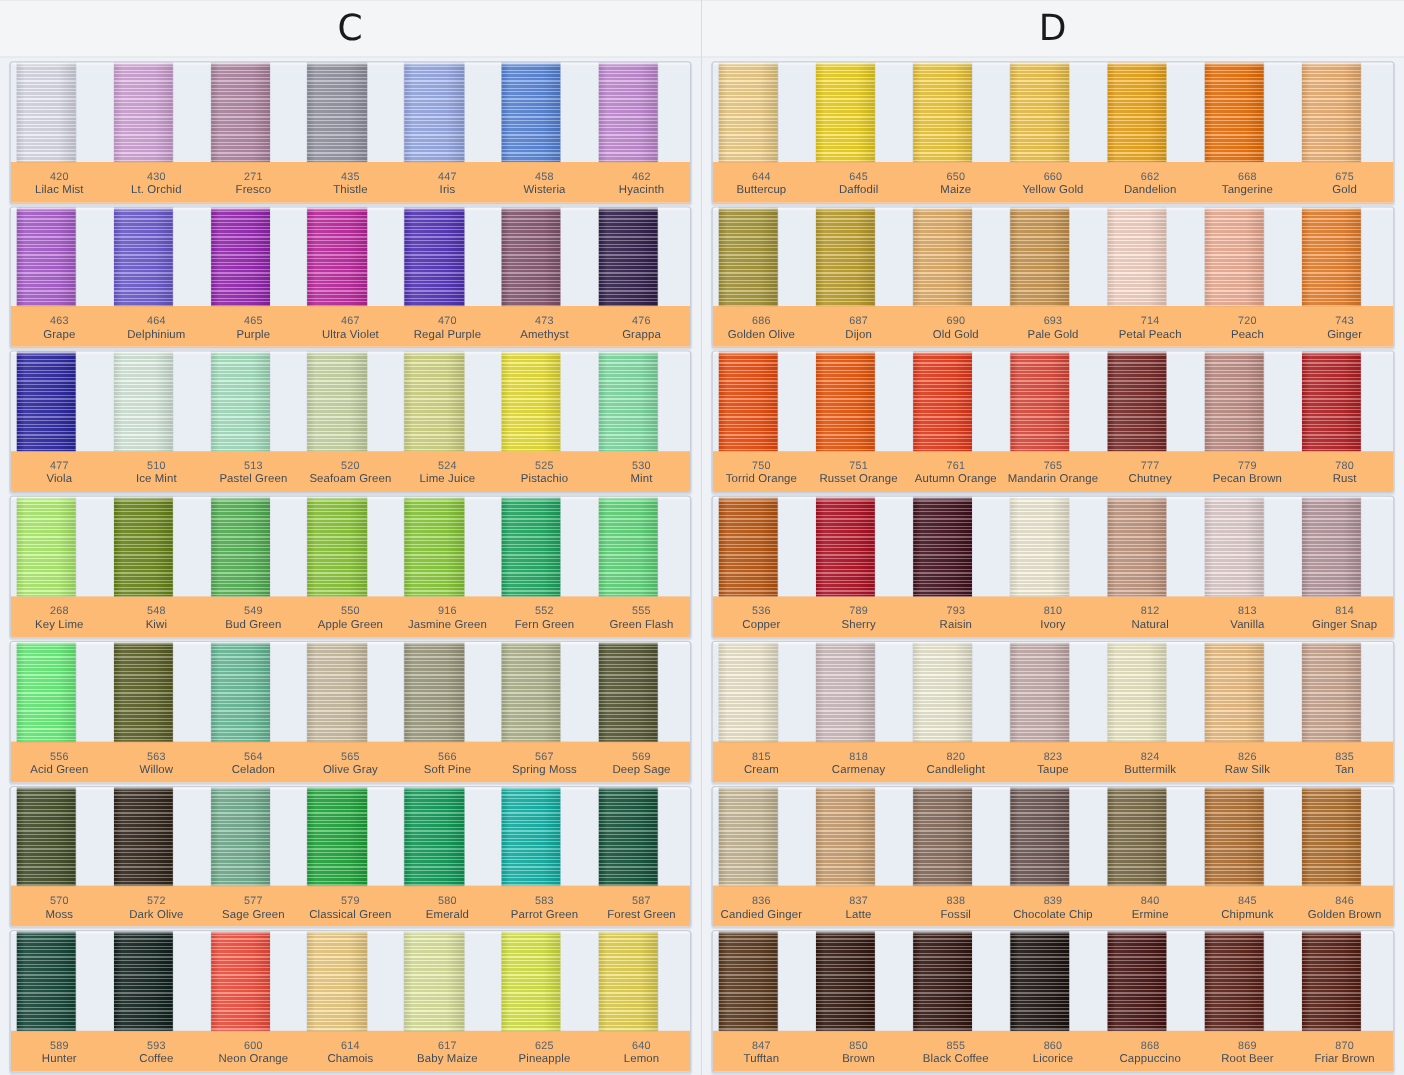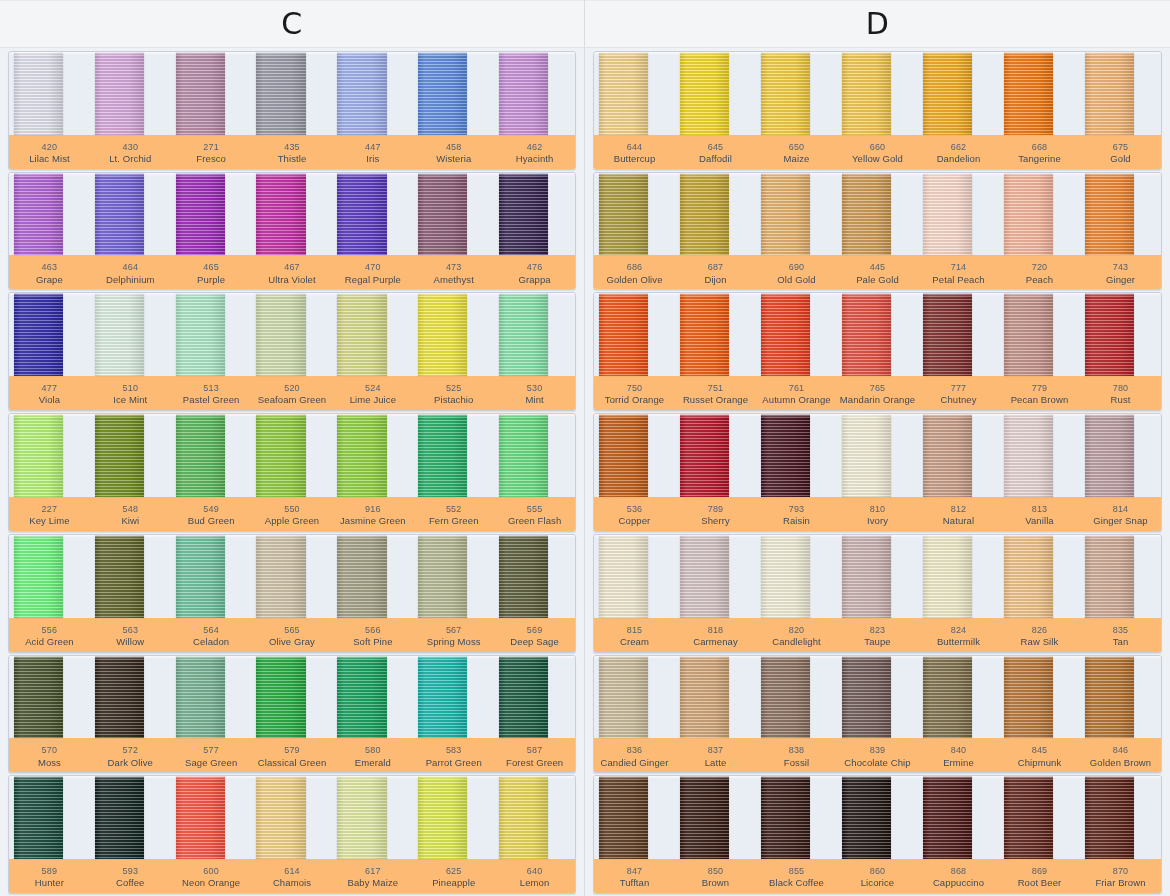--- a/index.html
+++ b/index.html
@@ -365,21 +365,21 @@
             </div>
             <div class="chip-cell">
               <div class="chip" style="background-color: rgb(34, 176, 102);"></div>
             </div>
             <div class="chip-cell">
               <div class="chip" style="background-color: rgb(99, 220, 125);"></div>
             </div>
           </div>
           <div class="labels">
             <div class="label-cell">
-              <span class="code">227</span>
+              <span class="code">268</span>
               <span class="name">Key Lime</span>
             </div>
             <div class="label-cell">
               <span class="code">548</span>
               <span class="name">Kiwi</span>
             </div>
             <div class="label-cell">
               <span class="code">549</span>
               <span class="name">Bud Green</span>
             </div>
@@ -660,21 +660,21 @@
             </div>
             <div class="label-cell">
               <span class="code">687</span>
               <span class="name">Dijon</span>
             </div>
             <div class="label-cell">
               <span class="code">690</span>
               <span class="name">Old Gold</span>
             </div>
             <div class="label-cell">
-              <span class="code">445</span>
+              <span class="code">693</span>
               <span class="name">Pale Gold</span>
             </div>
             <div class="label-cell">
               <span class="code">714</span>
               <span class="name">Petal Peach</span>
             </div>
             <div class="label-cell">
               <span class="code">720</span>
               <span class="name">Peach</span>
             </div>

